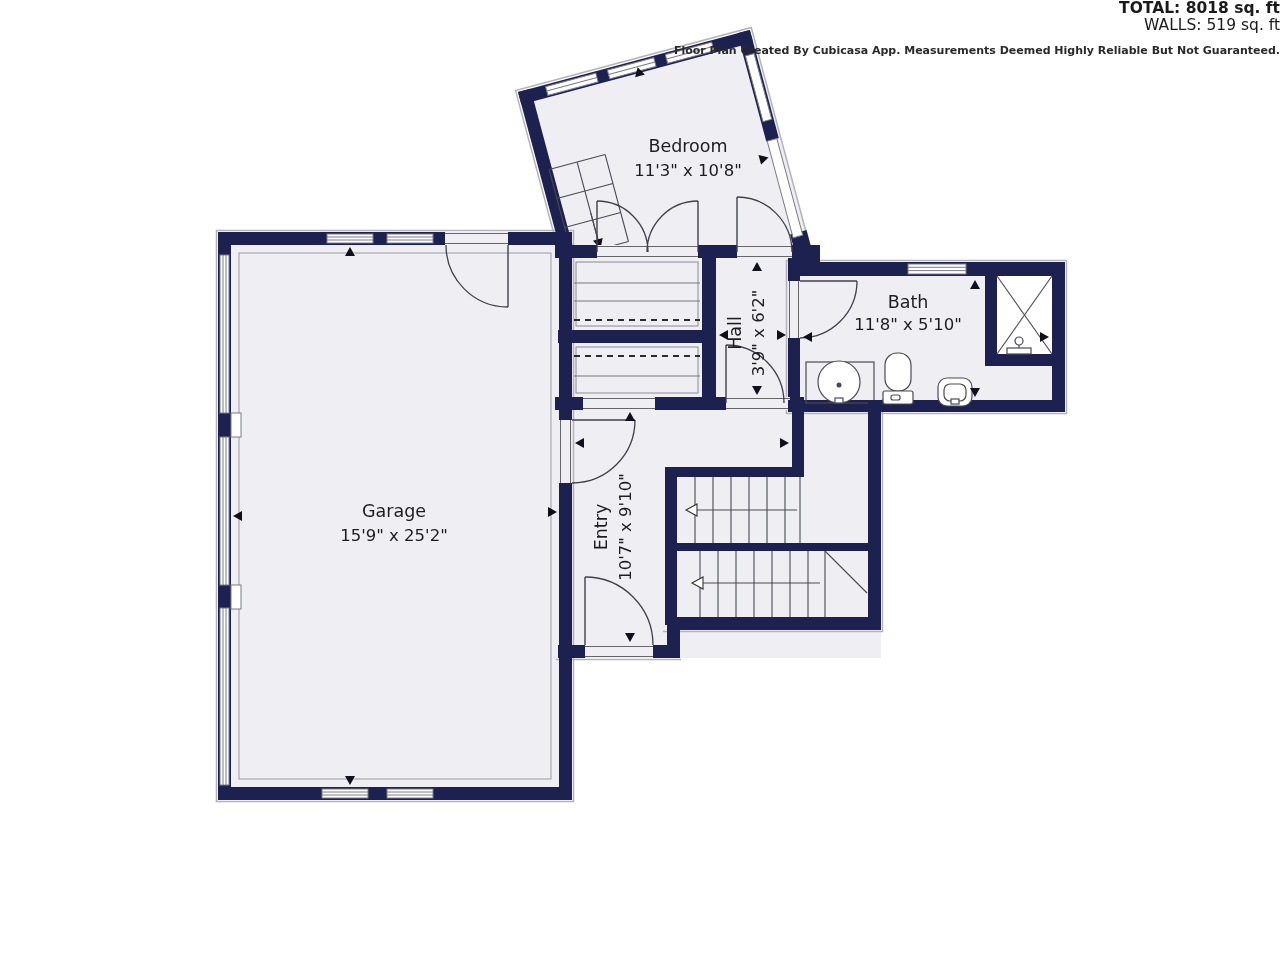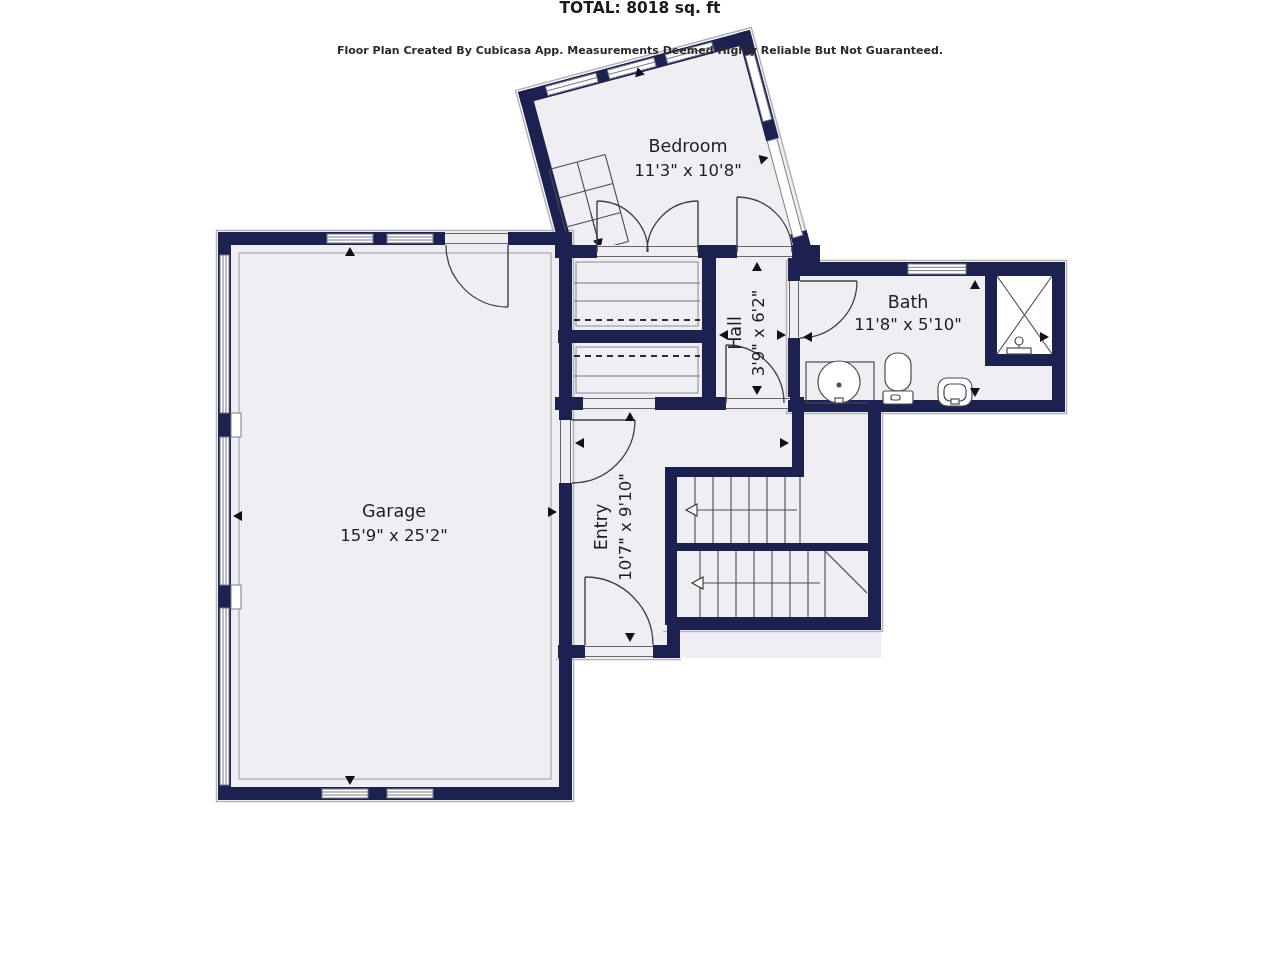--- a/index.html
+++ b/index.html
@@ -1,22 +1,22 @@
 <!DOCTYPE html>
 <html><head>
 <meta charset="utf-8">
 <style>
   html,body{margin:0;padding:0;background:#ffffff;}
   .stage{position:relative;width:1280px;height:960px;background:#ffffff;overflow:hidden;
          font-family:"DejaVu Sans","Liberation Sans",sans-serif;}
   .plan-svg{position:absolute;left:0;top:0;}
-  .summary{position:absolute;left:0;right:0;top:840;text-align:center;color:#1a1a1a;
+  .summary{position:absolute;left:0;right:0;top:840;text-align:right;color:#1a1a1a;
            font-size:15.5px;line-height:16.5px;letter-spacing:0;}
   .summary .total{font-weight:bold;font-size:15.5px;}
-  .summary .disclaimer{margin-top:26px;font-size:11px;font-weight:bold;color:#2a2a2a;}
+  .summary .disclaimer{margin-top:10px;font-size:11px;font-weight:bold;color:#2a2a2a;}
   .logo{position:absolute;left:0;top:901;width:170px;height:59px;}
   .logo .sliver{position:absolute;left:0;top:0;width:150px;height:7px;background:#98989a;}
   .logo .box{position:absolute;left:0;top:7;width:163px;height:52px;background:#59595b;}
   .logo .brand{position:absolute;left:13px;top:12px;font-family:"DejaVu Serif","Liberation Serif",serif;
                font-size:30px;color:#ffffff;}
   .logo .star{position:absolute;left:86px;top:10px;}
   .logo .tm{position:absolute;left:103px;top:14px;font-size:7px;color:#b9b9bb;}
   .logo .suffix{position:absolute;left:112px;top:25px;font-size:18px;color:#a6a6a8;letter-spacing:2px;}
   svg text{fill:#1c1c22;}
   .room-name{font-size:17.5px;}
@@ -293,17 +293,18 @@
     <text class="room-name" x="394" y="517">Garage</text>
     <text class="room-dims" x="394" y="541">15'9" x 25'2"</text>
 
     <text class="room-name" transform="rotate(-90 607 527)" x="607" y="527">Entry</text>
     <text class="room-dims" transform="rotate(-90 631 527)" x="631" y="527">10'7" x 9'10"</text>
   </g>
 </svg>
 
   <div class="summary">
     <div class="total">TOTAL: 8018 sq. ft</div>
+    <div>WALLS: 519 sq. ft</div>
     <div class="disclaimer">Floor Plan Created By Cubicasa App. Measurements Deemed Highly Reliable But Not Guaranteed.</div>
   </div>
 
 
 </div>
 
 </body></html>

